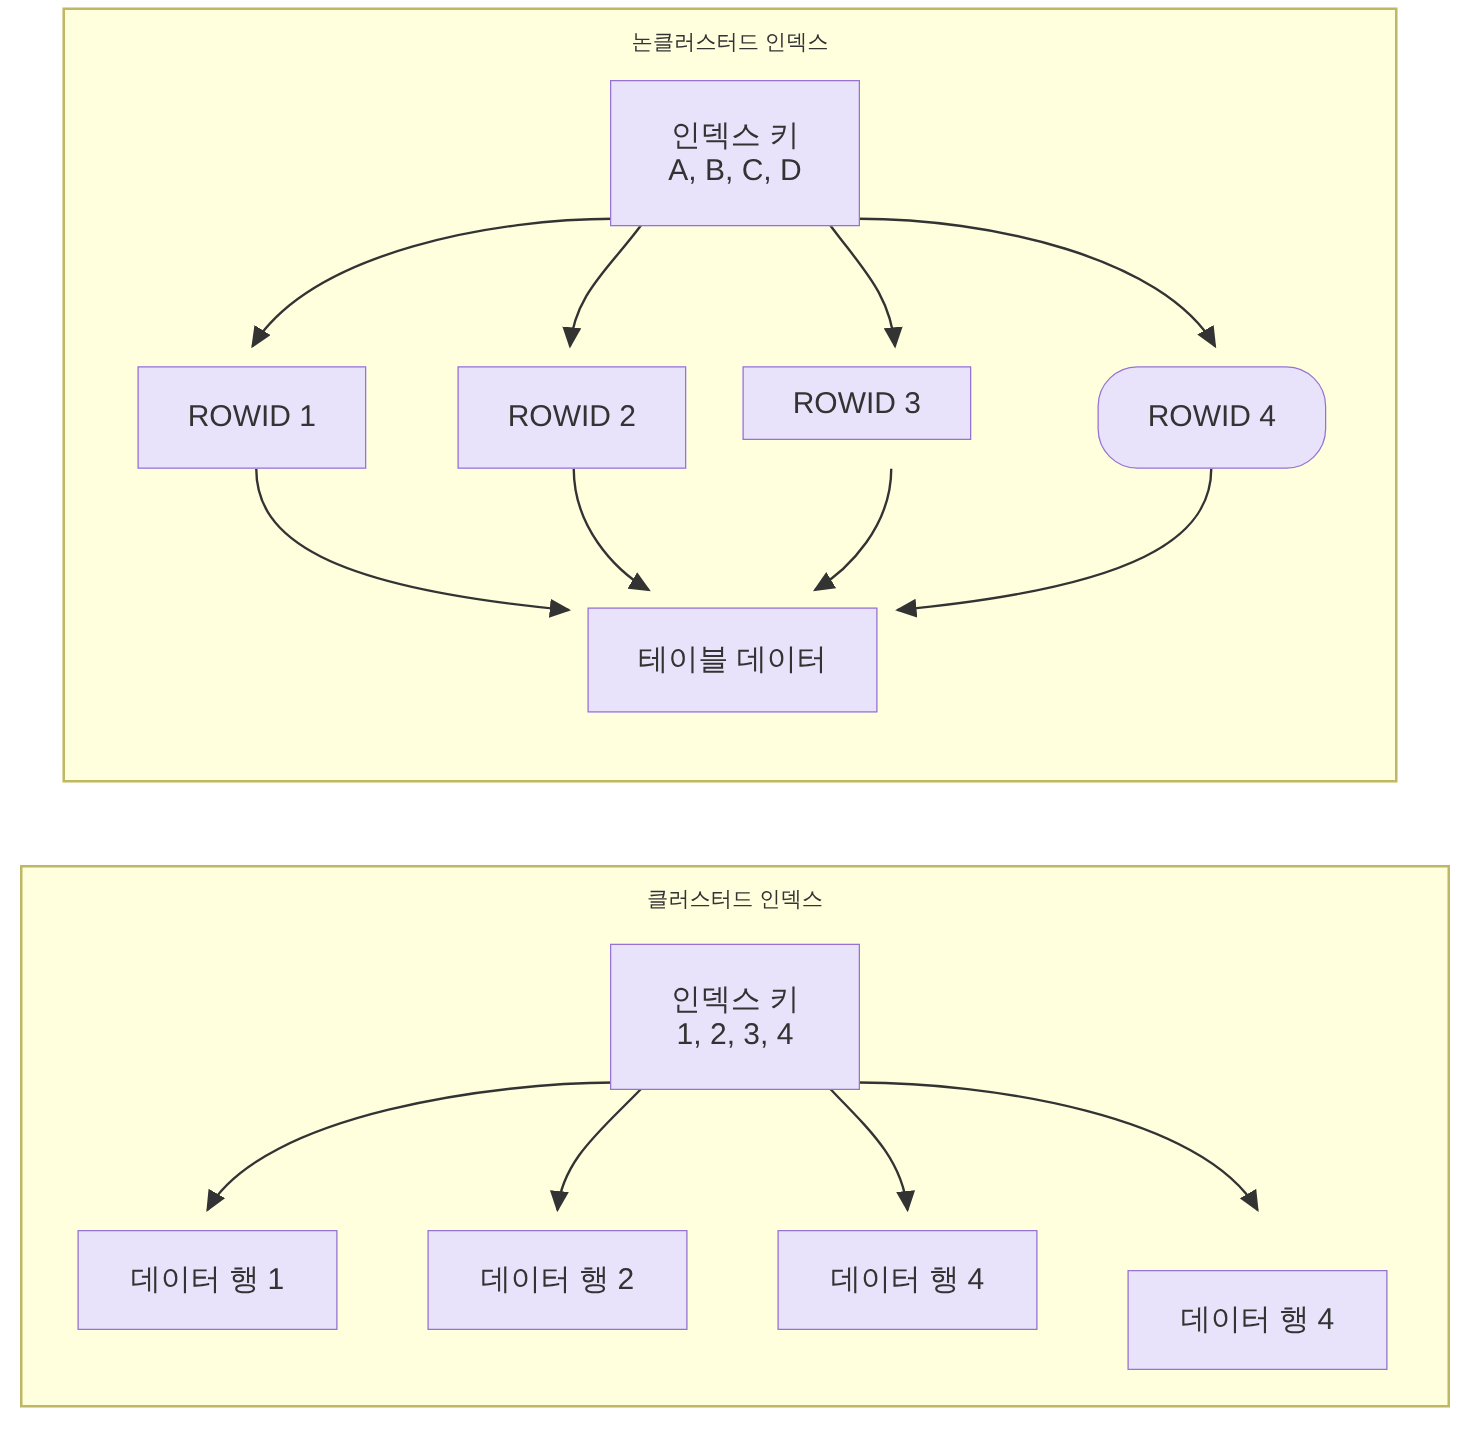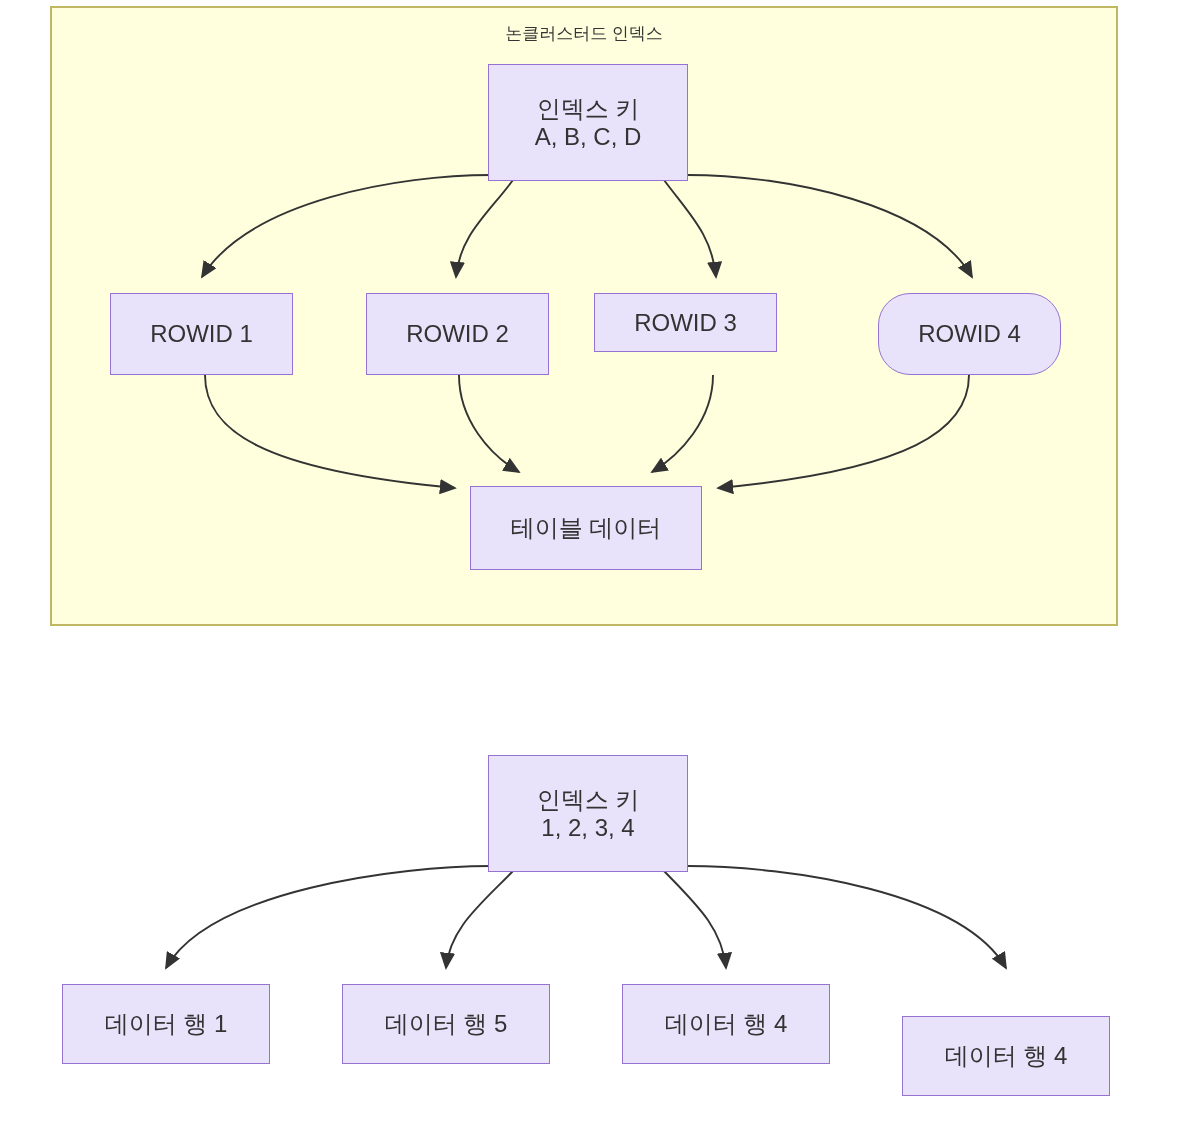--- a/index.html
+++ b/index.html
@@ -84,20 +84,23 @@
 </style>
 </head>
 <body>
 
 <div id="diagram-root">
 
   <div class="panel" id="panel-nonclustered">
     <div class="panel-title">논클러스터드 인덱스</div>
   </div>
 
+  <div class="panel" id="panel-clustered">
+    <div class="panel-title">클러스터드 인덱스</div>
+  </div>
 
   <svg class="edges" viewBox="0 0 1184 1143">
     <defs>
       <marker id="arrowhead" markerWidth="9" markerHeight="8" refX="8" refY="4" orient="auto" markerUnits="strokeWidth">
         <path d="M0,0 L9,4 L0,8 z" fill="#333333"></path>
       </marker>
     </defs>
 
     <path class="edge-path" d="M 491,175 C 400,175 250,200 202,277" marker-end="url(#arrowhead)"></path>
     <path class="edge-path" d="M 513,180 C 487,215 460,235 456,277" marker-end="url(#arrowhead)"></path>
@@ -143,21 +146,21 @@
   <div class="node" style="left:488px; top:755px; width:200px; height:117px;">
     <span class="line1">인덱스 키</span>
     <span class="line2">1, 2, 3, 4</span>
   </div>
 
   <div class="node" style="left:62px; top:984px; width:208px; height:80px;">
     <span>데이터 행 1</span>
   </div>
 
   <div class="node" style="left:342px; top:984px; width:208px; height:80px;">
-    <span>데이터 행 5</span>
+    <span>데이터 행 2</span>
   </div>
 
   <div class="node" style="left:622px; top:984px; width:208px; height:80px;">
     <span>데이터 행 4</span>
   </div>
 
   <div class="node" style="left:902px; top:984px; width:208px; height:80px;margin-top:32px;">
     <span>데이터 행 4</span>
   </div>
 

